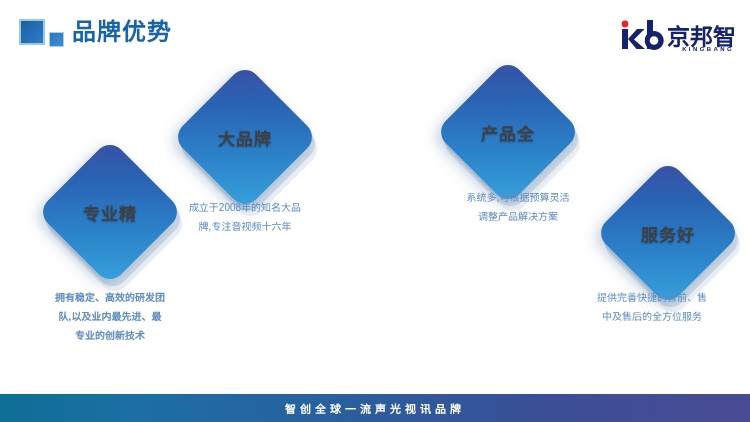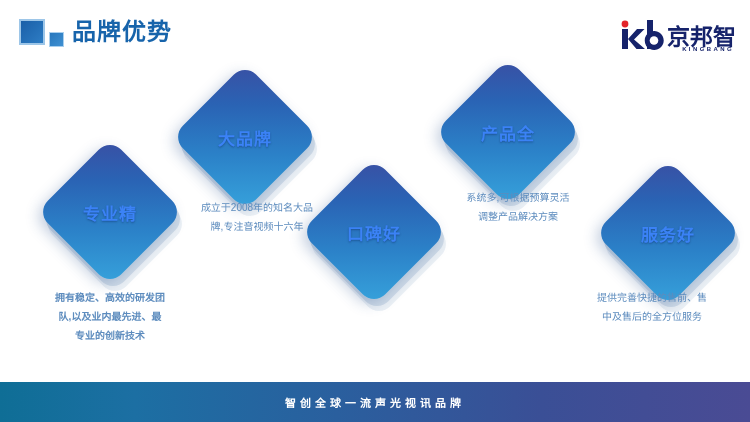--- a/index.html
+++ b/index.html
@@ -59,33 +59,33 @@
     background:#c9d6e4;opacity:.85;
   }
   .dia-shadow2{
     position:absolute;left:5px;top:12px;width:104px;height:104px;
     border-radius:16px;transform:rotate(45deg);
     background:#e6ecf3;opacity:.8;
   }
   .dia-label{
     position:absolute;left:0;top:0;width:104px;height:104px;
     display:flex;align-items:center;justify-content:center;
-    color:#3b82f6;font-size:17px;font-weight:bold;letter-spacing:1px;
+    color:#404040;font-size:17px;font-weight:bold;letter-spacing:1px;
     text-shadow:0 1px 2px rgba(10,40,90,.45);
     white-space:nowrap;
   }
   .desc{
     position:absolute;
     color:#5d8cbe;font-size:10px;line-height:19px;
     text-align:center;white-space:pre-line;
   }
 
   
   .footer{
-    position:absolute;left:0;bottom:0;width:750px;height:40px;
+    position:absolute;left:0;bottom:0;width:750px;height:28px;
     background:linear-gradient(90deg,#0f6e96 0%,#1c6fa3 18%,#2a5f9e 45%,#3a4f96 72%,#4a4b94 100%);
     display:flex;align-items:center;justify-content:center;
   }
   .footer-text{
     color:#ffffff;font-size:11px;font-weight:bold;letter-spacing:4px;
     white-space:nowrap;
   }
 </style>
 </head>
 <body>
@@ -128,31 +128,23 @@
 专业的创新技术</div>
 
   <div class="node" style="left:193px;top:85px;">
     <div class="dia-wrap">
       <div class="dia-shadow2"></div>
       <div class="dia-shadow1"></div>
       <div class="dia"></div>
       <div class="dia-label">大品牌</div>
     </div>
   </div>
-  <div class="desc" style="left:167px;top:198px;width:180px;">成立于2008年的知名大品
+  <div class="desc" style="left:155px;top:198px;width:180px;">成立于2008年的知名大品
 牌,专注音视频十六年</div>
 
-  <div class="node" style="left:322px;top:180px;">
-    <div class="dia-wrap">
-      <div class="dia-shadow2"></div>
-      <div class="dia-shadow1"></div>
-      <div class="dia"></div>
-      <div class="dia-label">口碑好</div>
-    </div>
-  </div>
 
   <div class="node" style="left:456px;top:80px;font-family:Liberation Mono, monospace;">
     <div class="dia-wrap">
       <div class="dia-shadow2"></div>
       <div class="dia-shadow1"></div>
       <div class="dia"></div>
       <div class="dia-label">产品全</div>
     </div>
   </div>
   <div class="desc" style="left:428px;top:188px;width:180px;">系统多,可根据预算灵活

